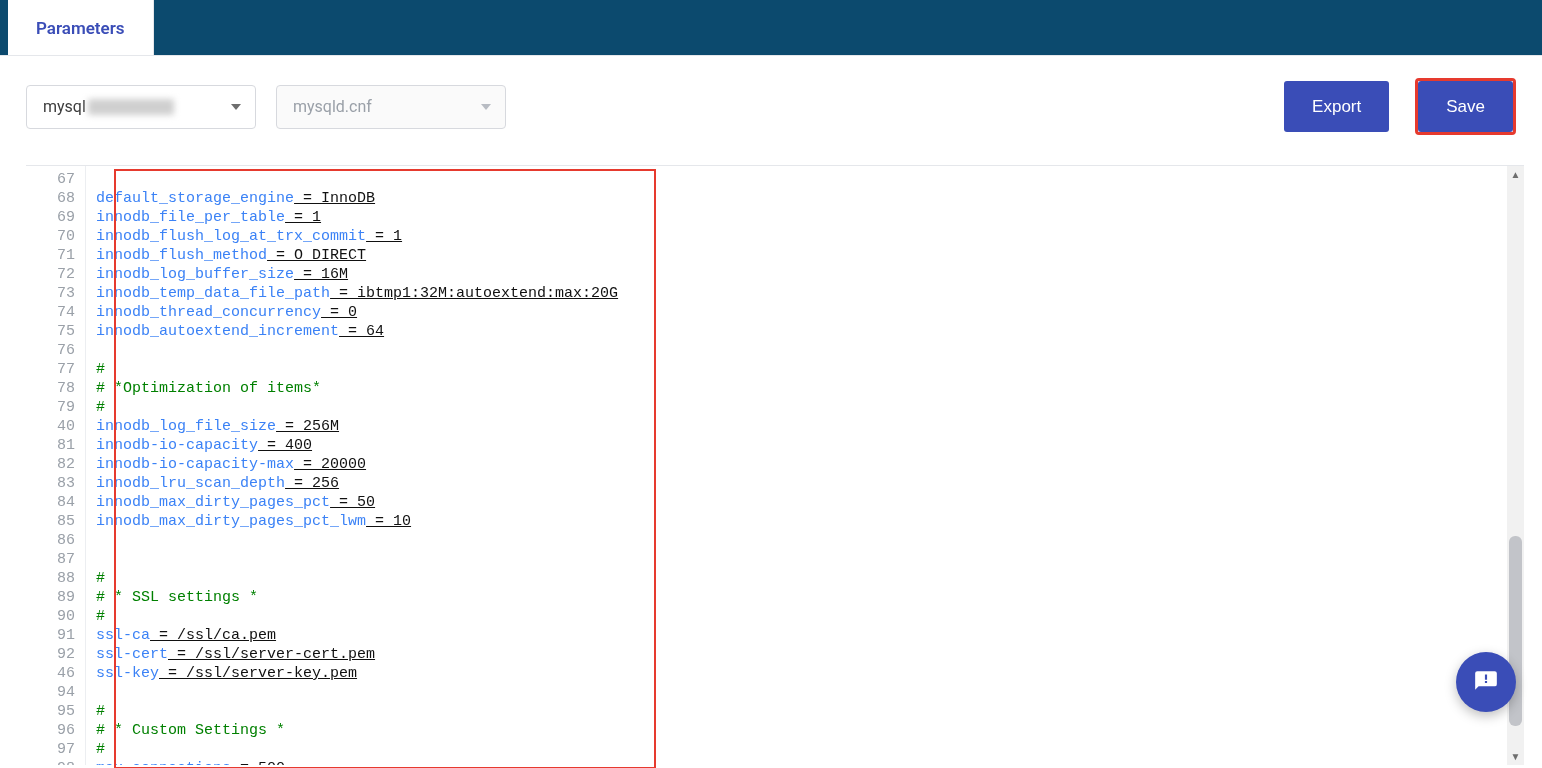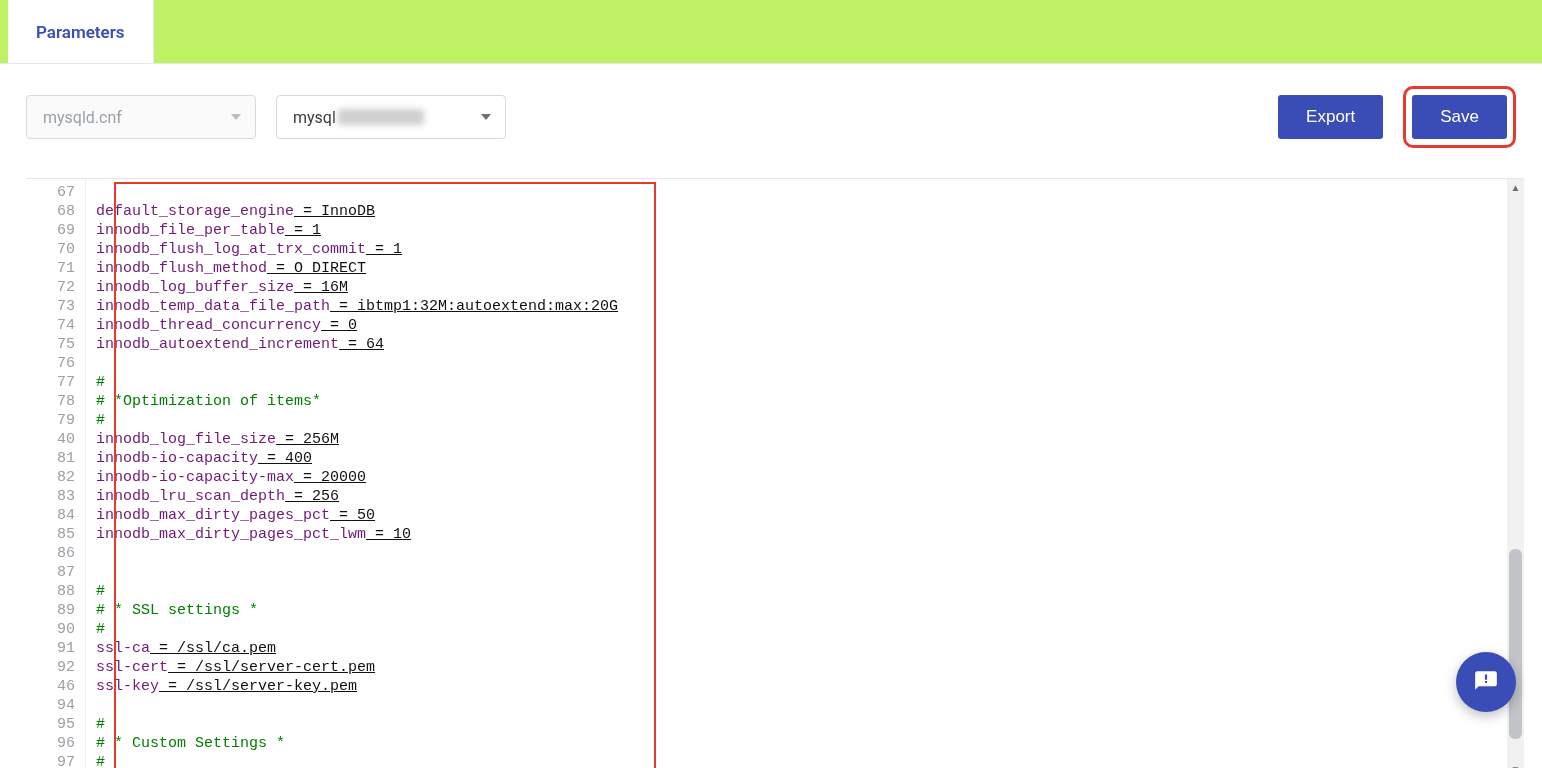--- a/index.html
+++ b/index.html
@@ -5,23 +5,23 @@
   * { box-sizing: border-box; margin: 0; padding: 0; }
   body {
     font-family: -apple-system, BlinkMacSystemFont, "Segoe UI", Roboto, Arial, sans-serif;
     background: #ffffff;
     width: 1542px;
     height: 768px;
     overflow: hidden;
     position: relative;
   }
   .tab-bar {
-    height: 64px;
+    height: 56px;
     border-bottom: 1px solid #e5e7eb;
-    background:#bef264;
+    background:#0c4a6e;
     display: flex;
     align-items: stretch;
     padding-left: 8px;
   }
   .tab {
     padding: 0 28px;
     display: flex;
     align-items: center;
     font-size: 17px;
     font-weight: 600;
@@ -65,36 +65,37 @@
   .select .blur {
     display:inline-block;
     width:86px; height:16px;
     background:#cfcfcf;
     filter: blur(3px);
     margin-left:2px;
     border-radius:2px;
   }
   .spacer { flex:1; }
   .btn {
-    height: 44px;
+    height: 51px;
     padding: 0 28px;
     background:#3a4db7;
     color:#fff;
     border:none;
     border-radius:3px;
     font-size:17px;
     font-weight:500;
     cursor:pointer;
     display:flex;
     align-items:center;
   }
   .save-wrap {
     border:3px solid #e63a2e;
-    padding:6px;
-    border-radius:10px;
+    padding:0;
+    border-radius:4px;
+    margin-left:6px;
   }
 
   .editor-wrap {
     position: relative;
     margin: 12px 18px 0 26px;
     height: 600px;
     border-top:1px solid #e5e7eb;
   }
   .editor-scroll {
     position:absolute;
@@ -117,21 +118,21 @@
     min-width:60px;
   }
   .gutter div { height:19px; }
   .code {
     padding: 4px 0 4px 10px;
     white-space: pre;
     flex:1;
     color:#111;
   }
   .code-line { height:19px; }
-  .tok-key { color:#701a75; } 
+  .tok-key { color:#3b82f6; } 
   .tok-comment { color:#008000; }
   .tok-punct { color:#111;text-decoration:underline; }
 
   .code-highlight-box {
     position:absolute;
     left:88px;
     top:3px;
     width:542px;
     height:600px;
     border:2px solid #e63a2e;
@@ -185,27 +186,27 @@
 </head>
 <body>
 
 <div class="tab-bar">
   <div class="tab">
     <span>Parameters</span>
   </div>
 </div>
 
 <div class="toolbar">
-  <div class="select disabled">
-    <span>mysqld.cnf</span>
-    <span class="caret"></span>
-  </div>
   <div class="select">
     <span>mysql</span>
       <span class="blur"></span>
+    <span class="caret"></span>
+  </div>
+  <div class="select disabled">
+    <span>mysqld.cnf</span>
     <span class="caret"></span>
   </div>
   <div class="spacer"></div>
   <button class="btn">
     <span>Export</span>
   </button>
   <div class="save-wrap">
     <button class="btn">
       <span>Save</span>
     </button>

